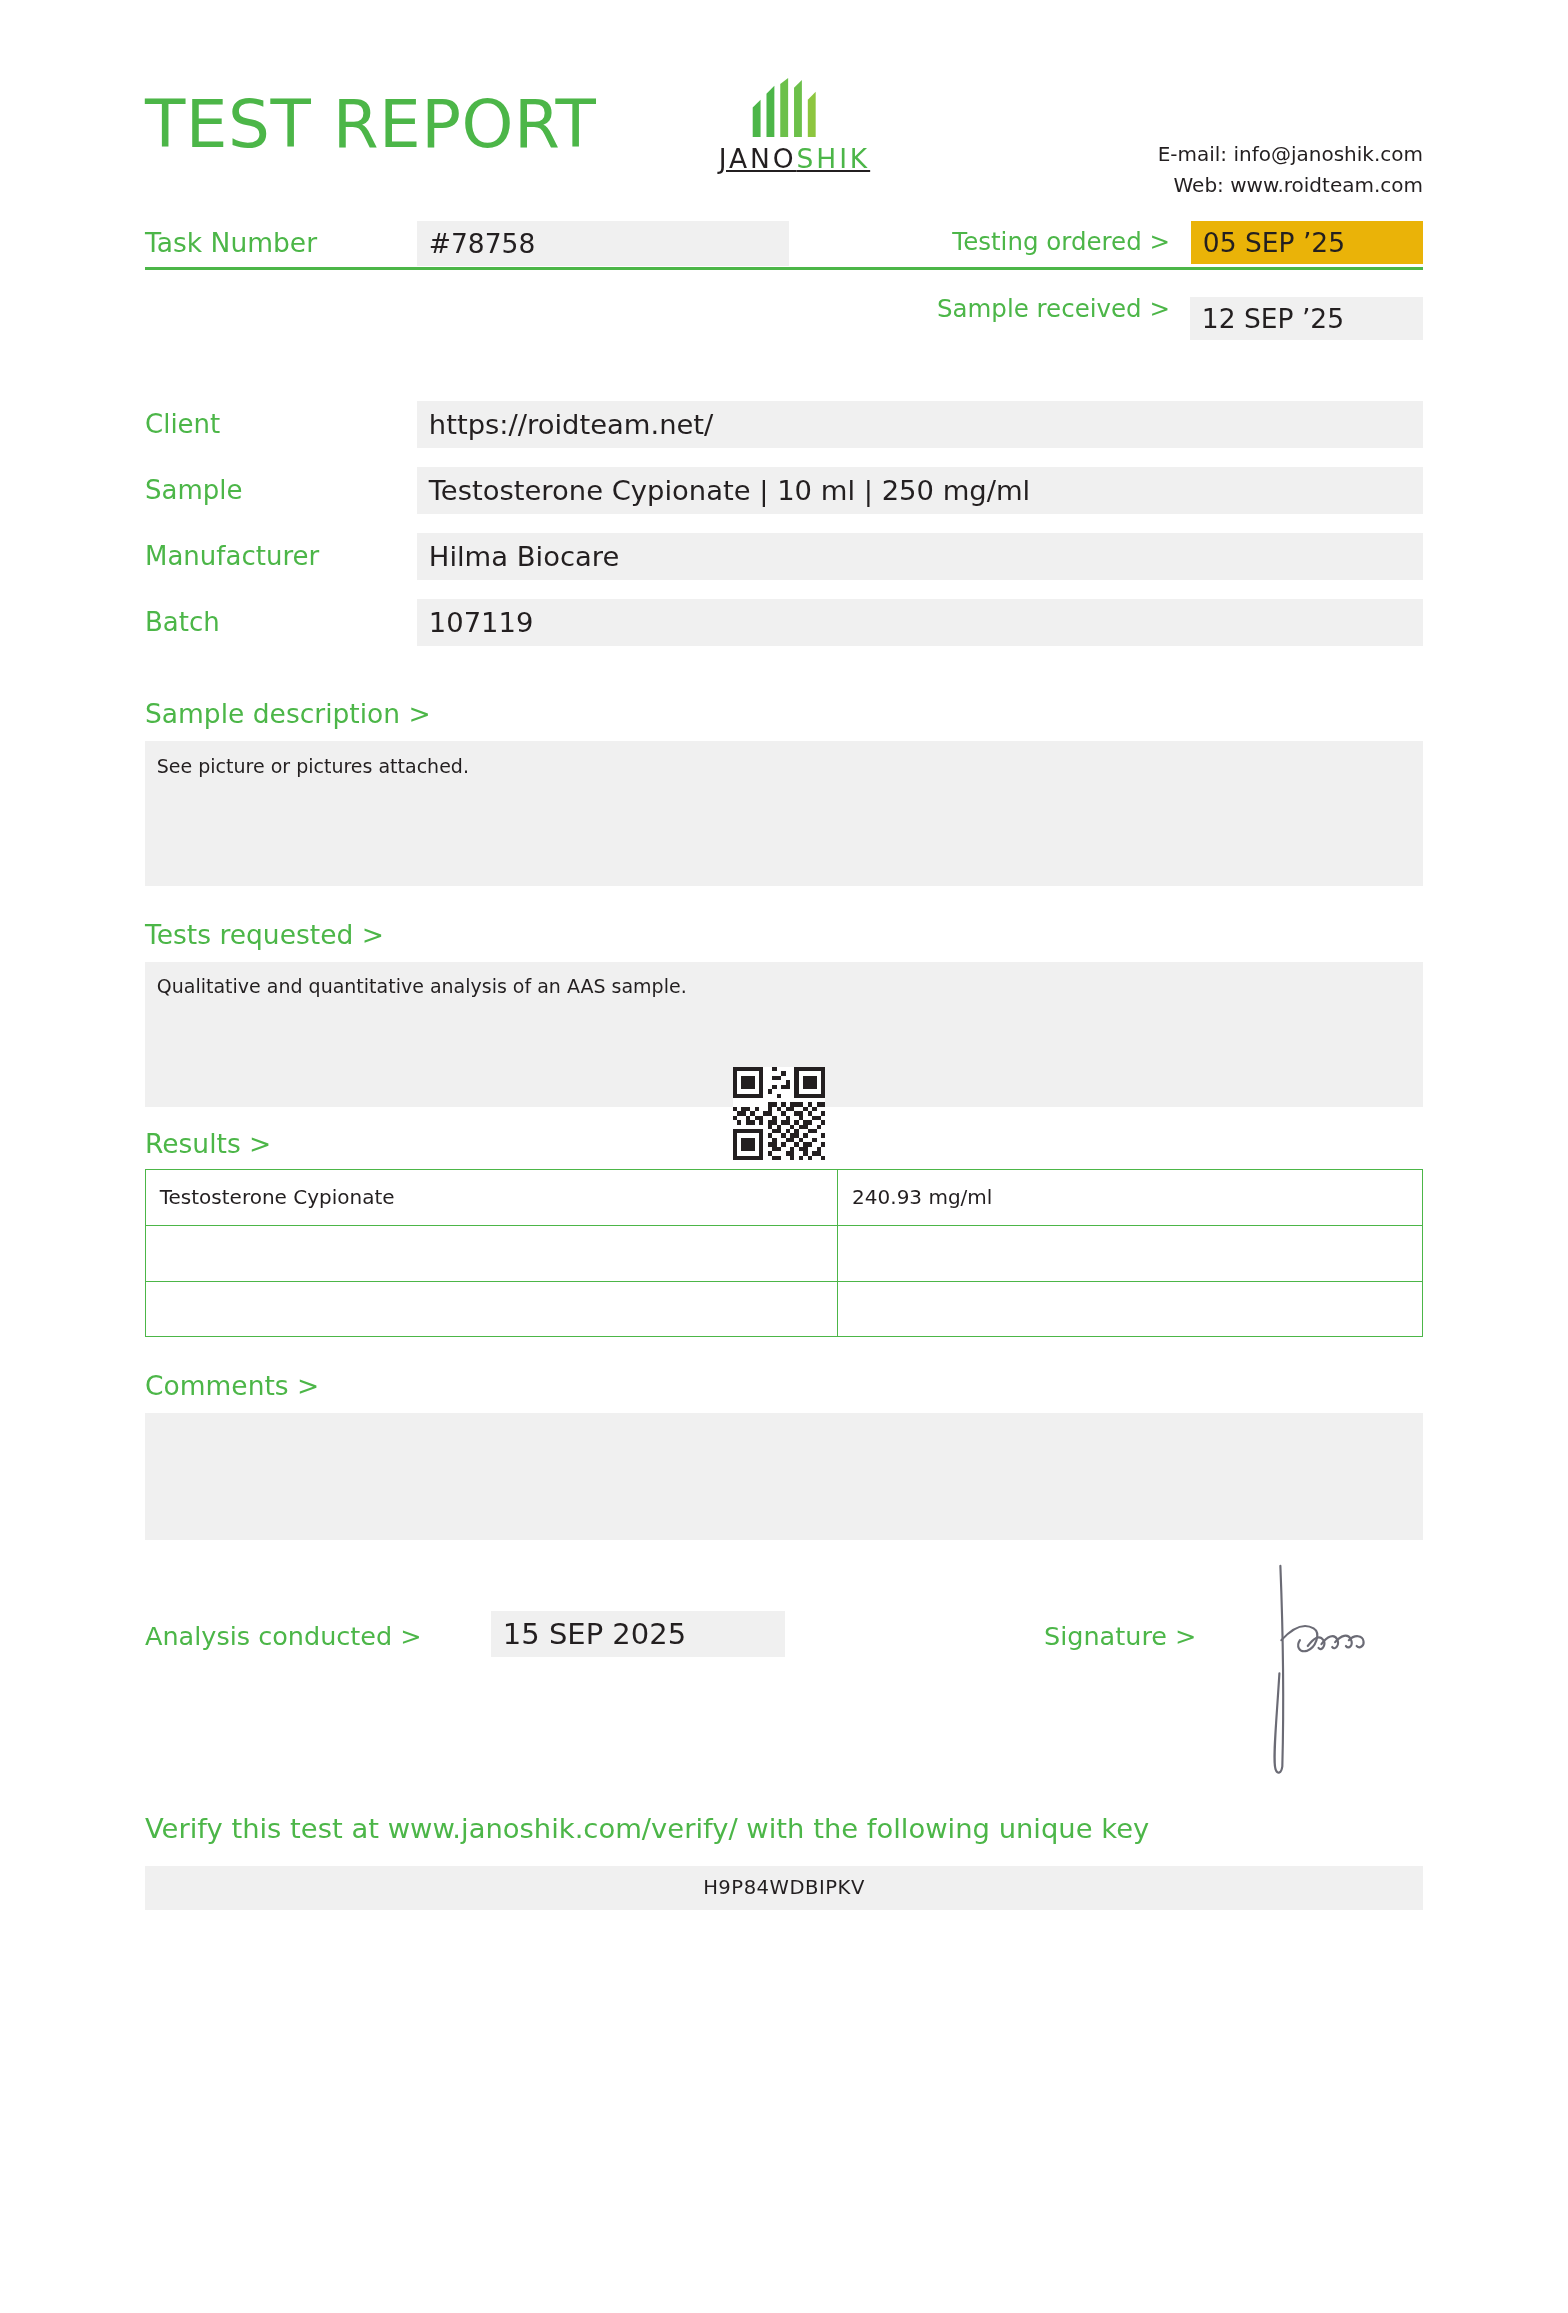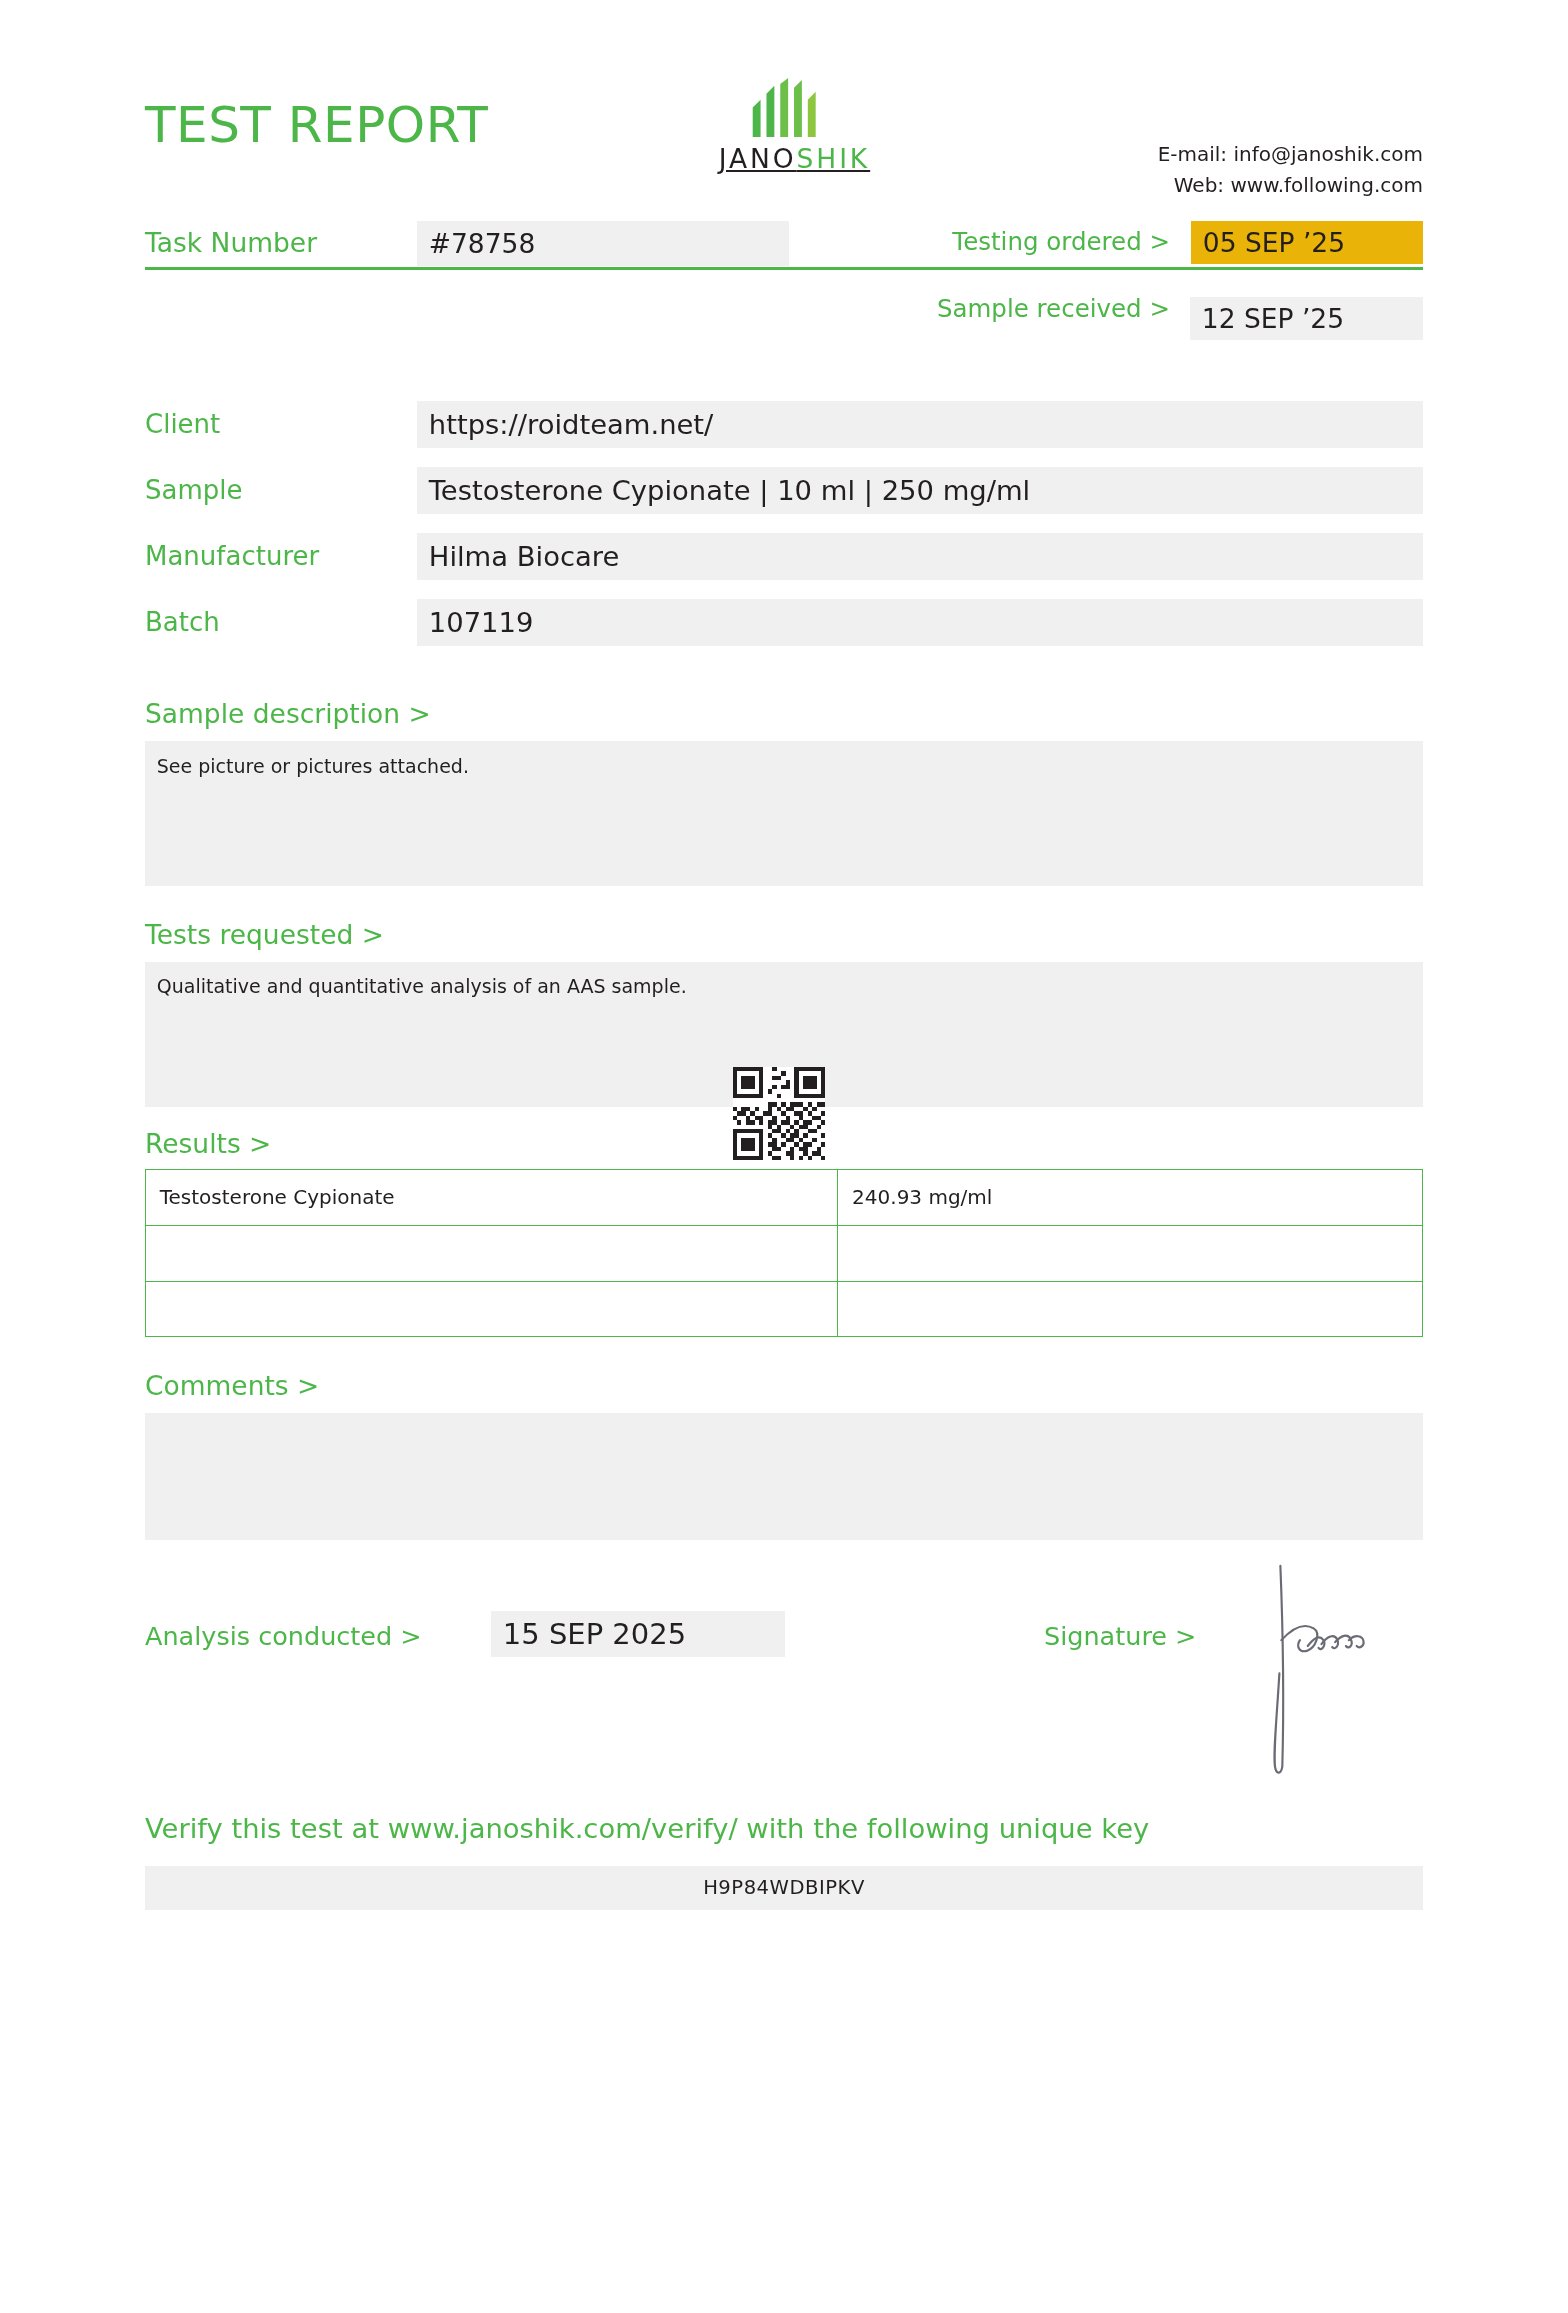--- a/index.html
+++ b/index.html
@@ -31,21 +31,21 @@
 
   
   .header {
     position: relative;
     height: 186px;
   }
   .report-title {
     position: absolute;
     left: 0;
     top: 125px;
-    font-size: 50px;
+    font-size: 66px;
     letter-spacing: 0.5px;
     color: #4cb648;
     font-weight: 400;
     line-height: 1;
     transform: translateY(-50%);
     white-space: nowrap;
   }
   .logo {
     position: absolute;
     left: 544px;
@@ -306,21 +306,21 @@
           <path d="M46 60 L46 6 L54 0 L54 60 Z" fill="#6cc04a"></path>
           <path d="M60 60 L60 10 L68 2 L68 60 Z" fill="#6cc04a"></path>
           <path d="M74 60 L74 22 L82 14 L82 60 Z" fill="#8dc63f"></path>
           <path d="M10 60 L30 34 L44 48 L62 18 L78 38 L96 20 L96 60 Z" fill="#ffffff" opacity="0"></path>
         </svg>
         <div class="logo-text"><span>JANO</span><span class="green">SHIK</span></div>
       </div>
 
       <div class="contact">
         <div>E-mail: info@janoshik.com</div>
-        <div>Web: www.following.com</div>
+        <div>Web: www.roidteam.com</div>
       </div>
     </div>
 
     <div class="task-row">
       <div class="task-label label-green">Task Number</div>
       <div class="task-value">#78758</div>
 
       <div class="ordered-label">Testing ordered  &gt;</div>
       <div class="ordered-value">05 SEP ’25</div>
 

